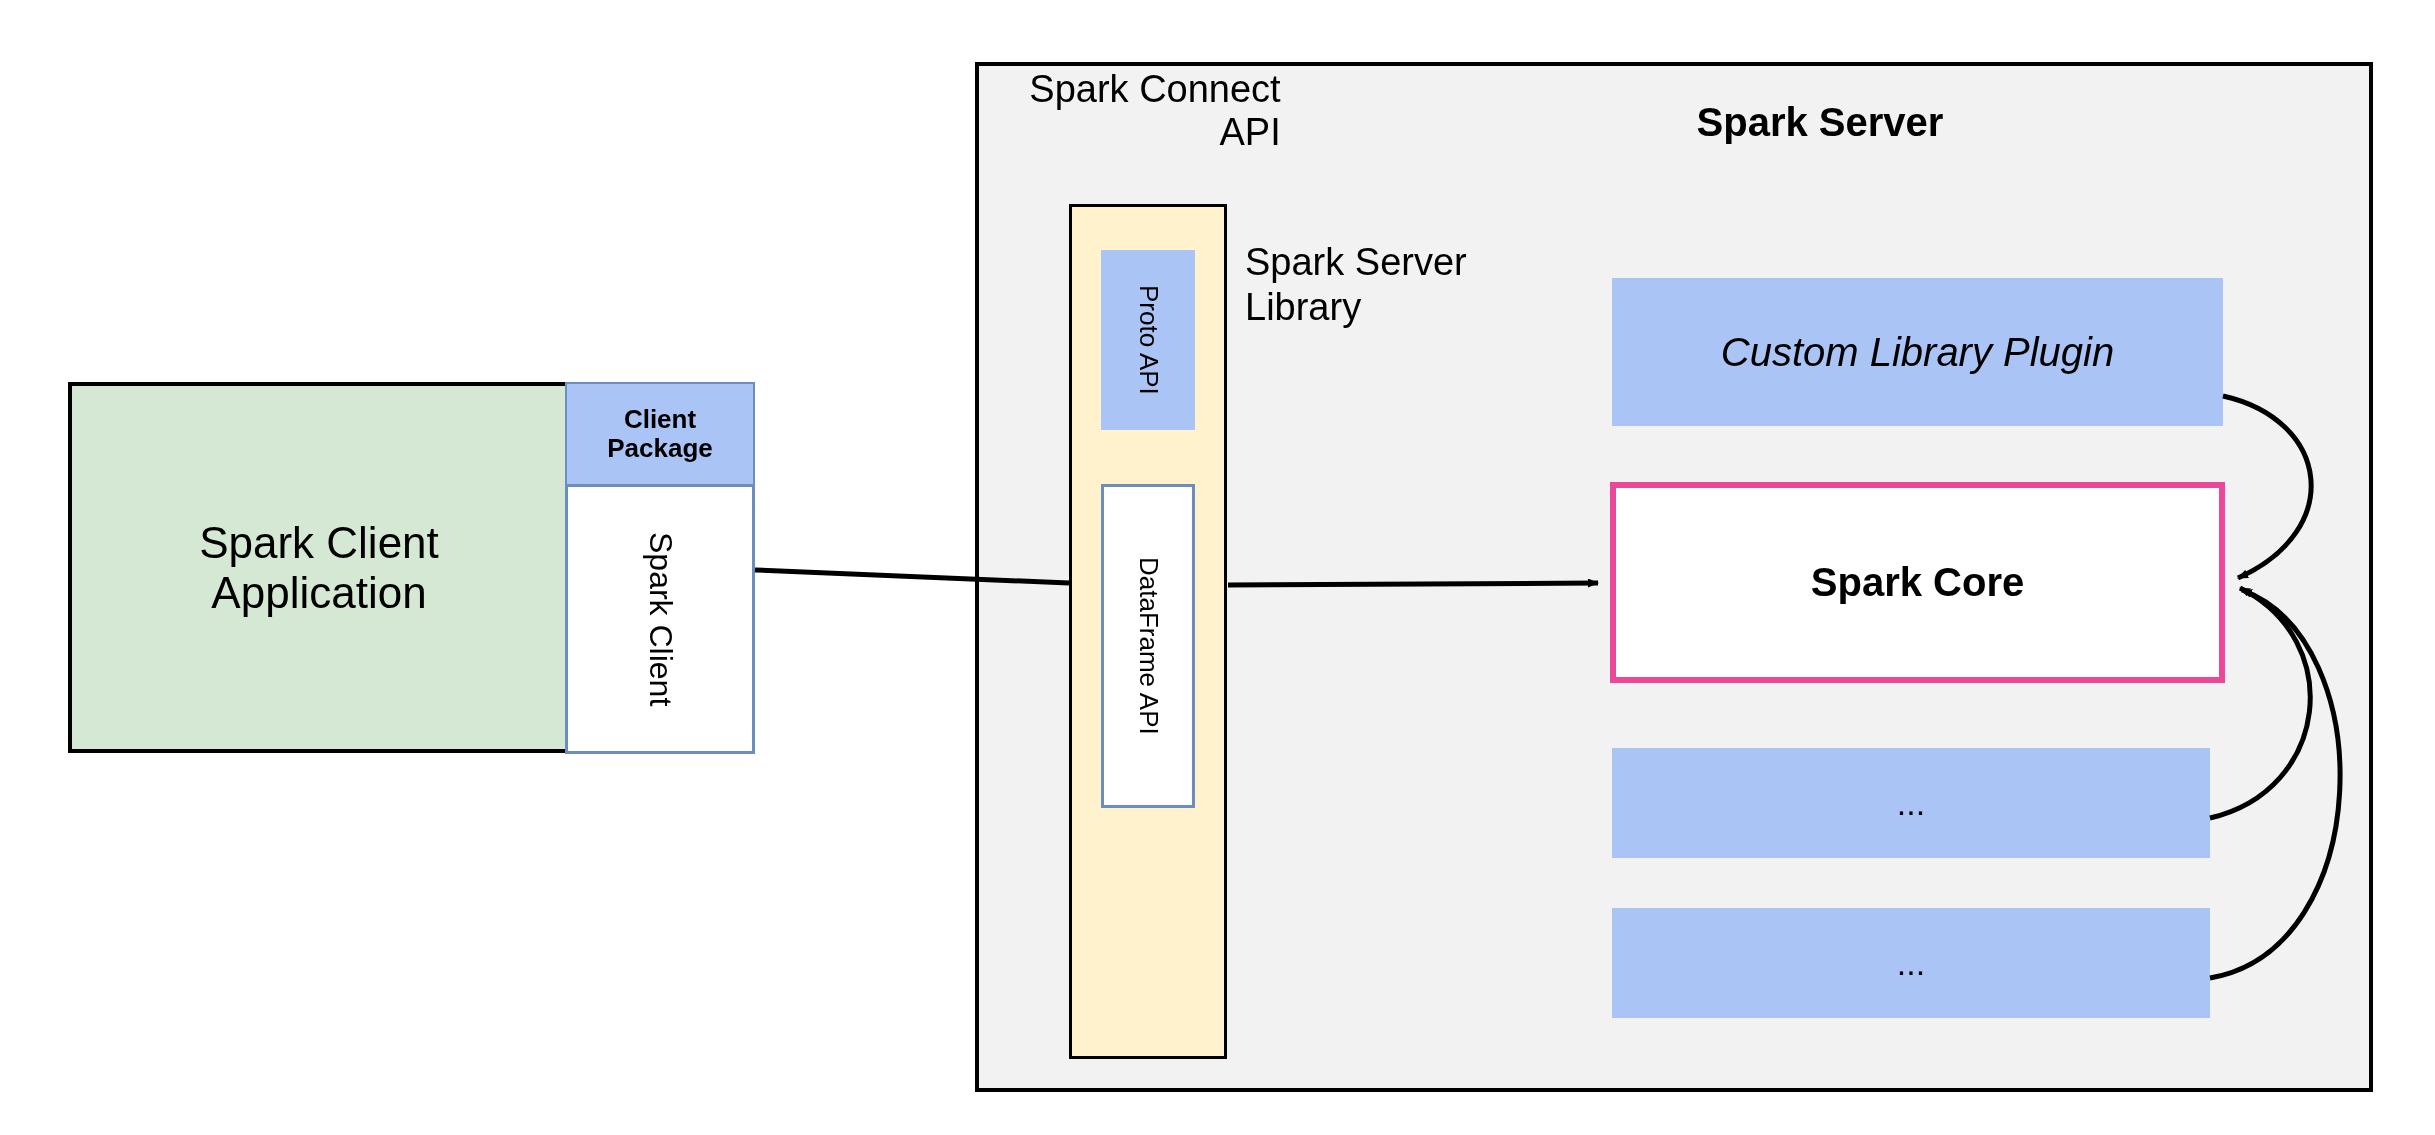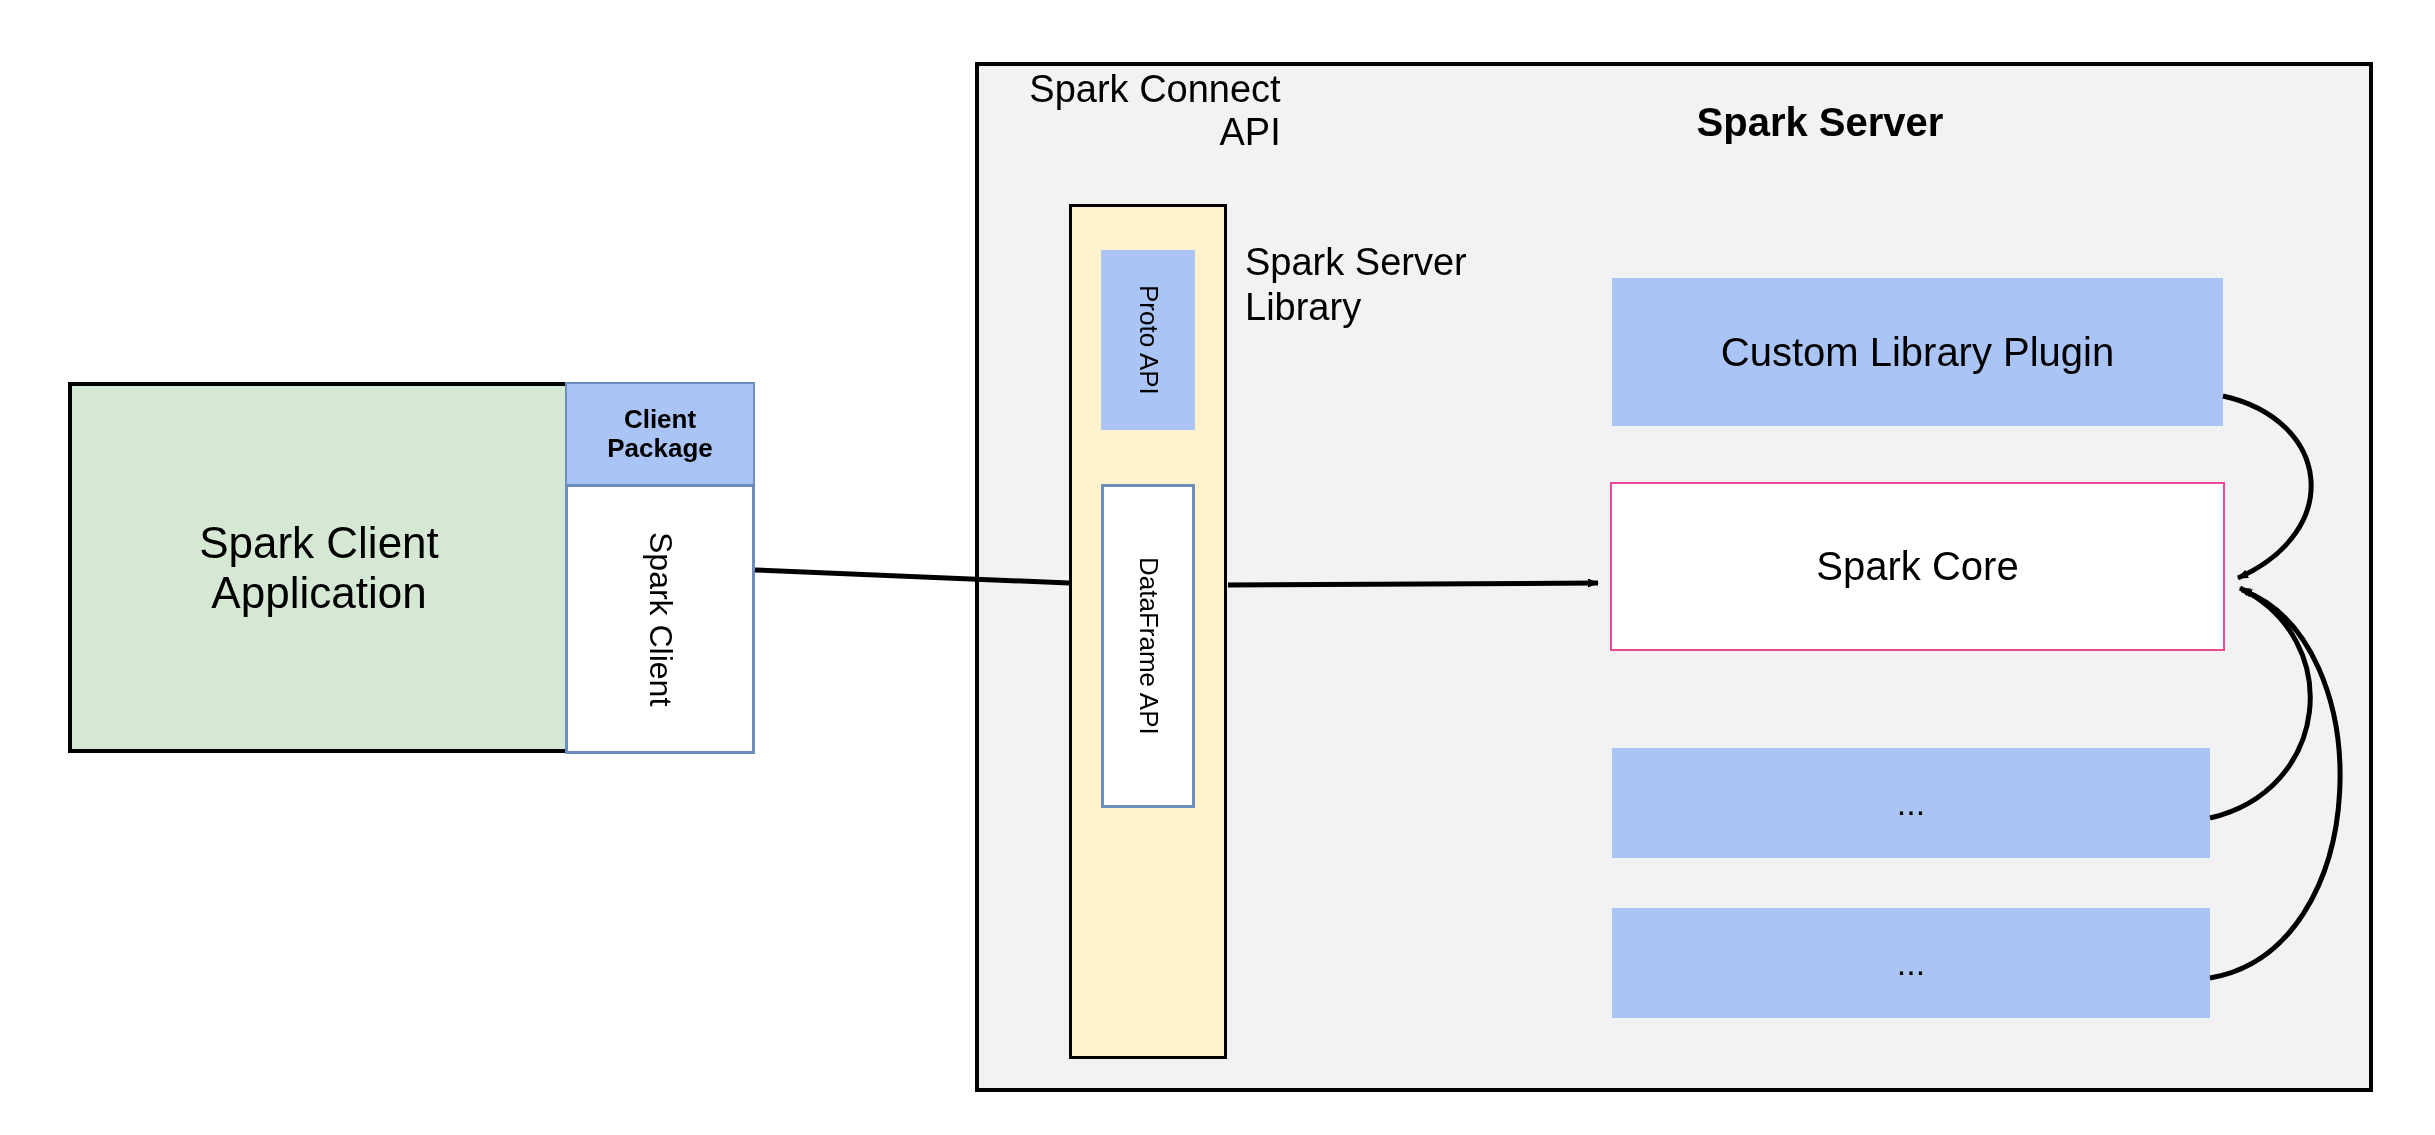--- a/index.html
+++ b/index.html
@@ -132,28 +132,30 @@
     white-space: nowrap;
   }
 
   
   #custom-library-plugin {
     left: 1612px; top: 278px;
     width: 611px; height: 148px;
     background: #a9c4f5;
     font-size: 40px;
     z-index: 4;
+    font-style: italic;
   }
   #spark-core {
     left: 1610px; top: 482px;
-    width: 615px; height: 169px;
-    background: #ffffff;
-    border: 2px solid #ec4899;
+    width: 615px; height: 201px;
+    background: #ffffff;
+    border: 6px solid #ec4899;
     font-size: 40px;
     z-index: 4;
+    font-weight: bold;
   }
   #dots-box-1 {
     left: 1612px; top: 748px;
     width: 598px; height: 110px;
     background: #a9c4f5;
     font-size: 34px;
     z-index: 4;
   }
   #dots-box-2 {
     left: 1612px; top: 908px;

